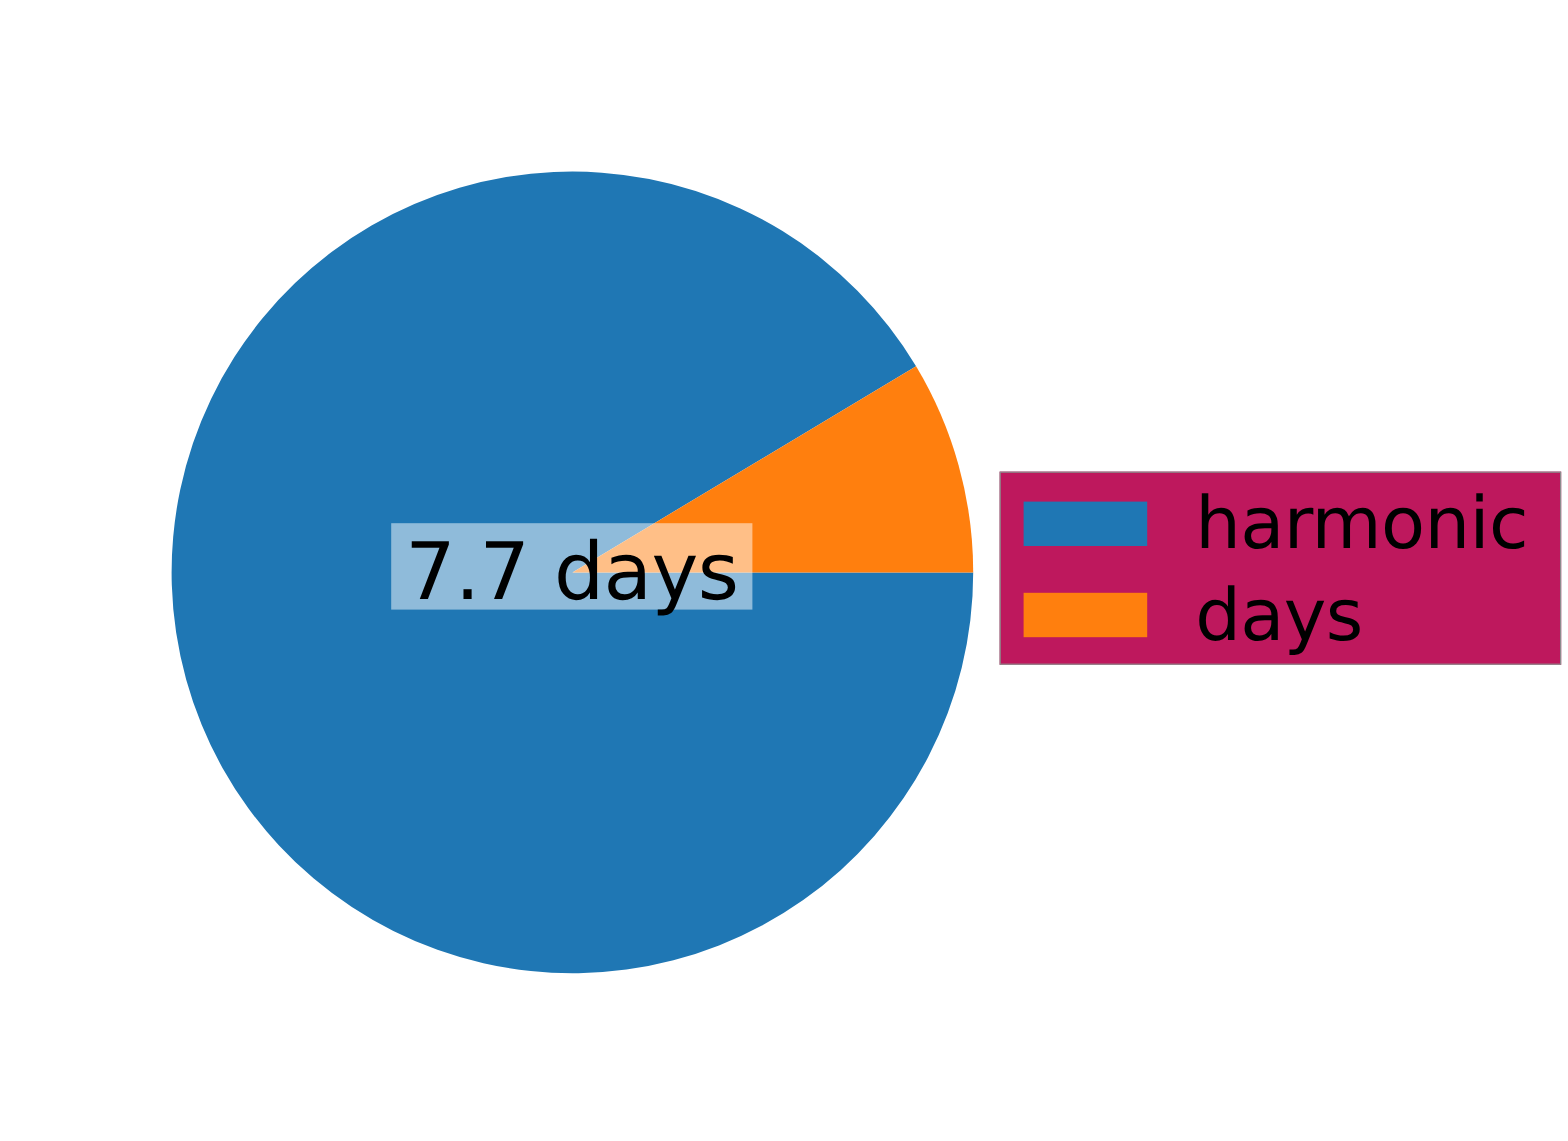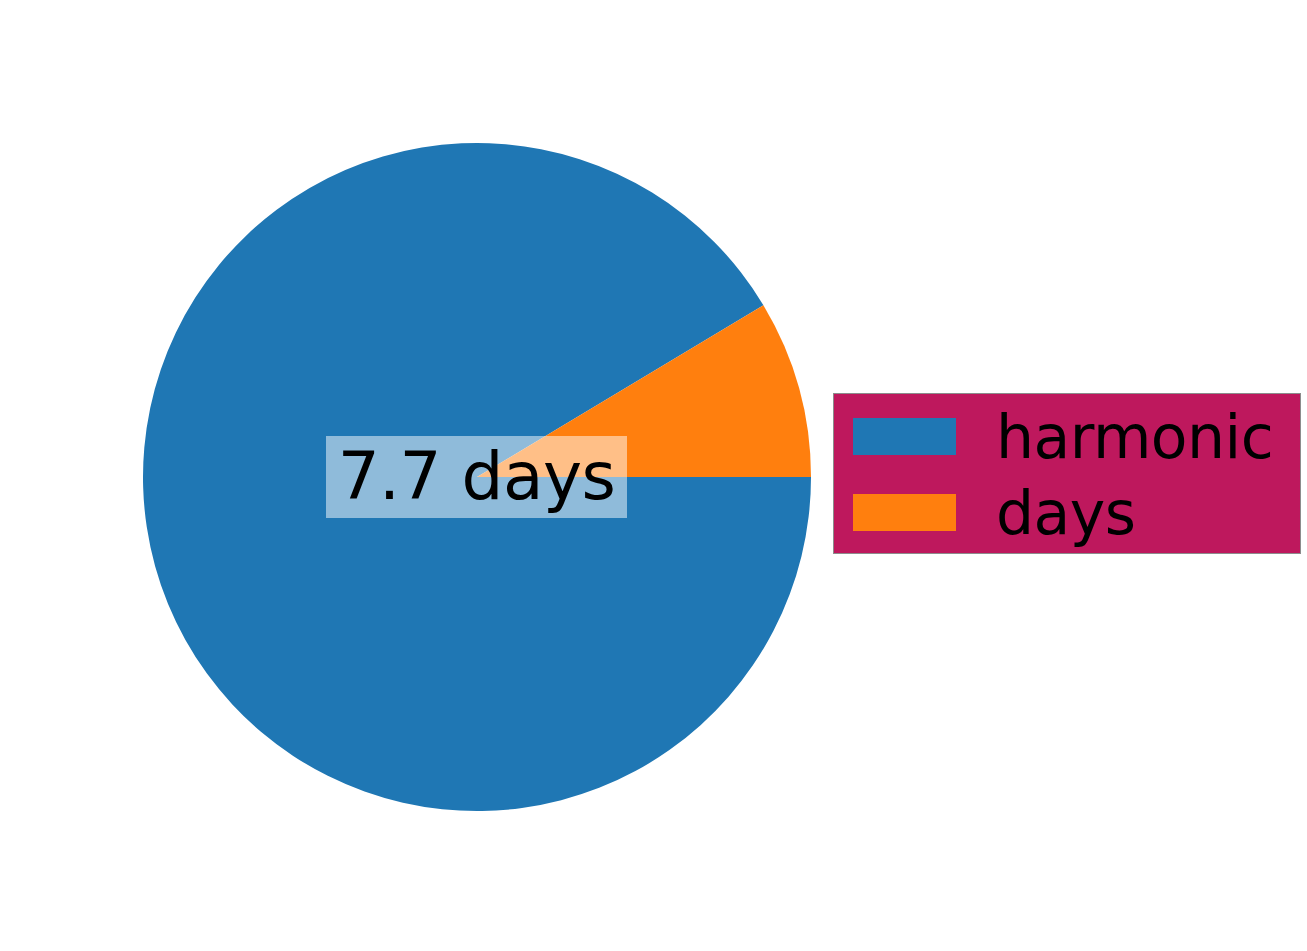--- a/index.html
+++ b/index.html
@@ -22,21 +22,21 @@
     left: 0;
     top: 0;
     width: 1307px;
     height: 951px;
   }
   .wedge-label {
     position: absolute;
     left: 326px;
     top: 436px;
     width: 301px;
-    height: 82px;
+    height: 72px;
     background: rgba(255, 255, 255, 0.5);
     color: #000000;
     font-size: 66px;
     line-height: 82px;
     text-align: center;
     white-space: nowrap;
     letter-spacing: -0.5px;
   }
   #legend {
     position: absolute;

